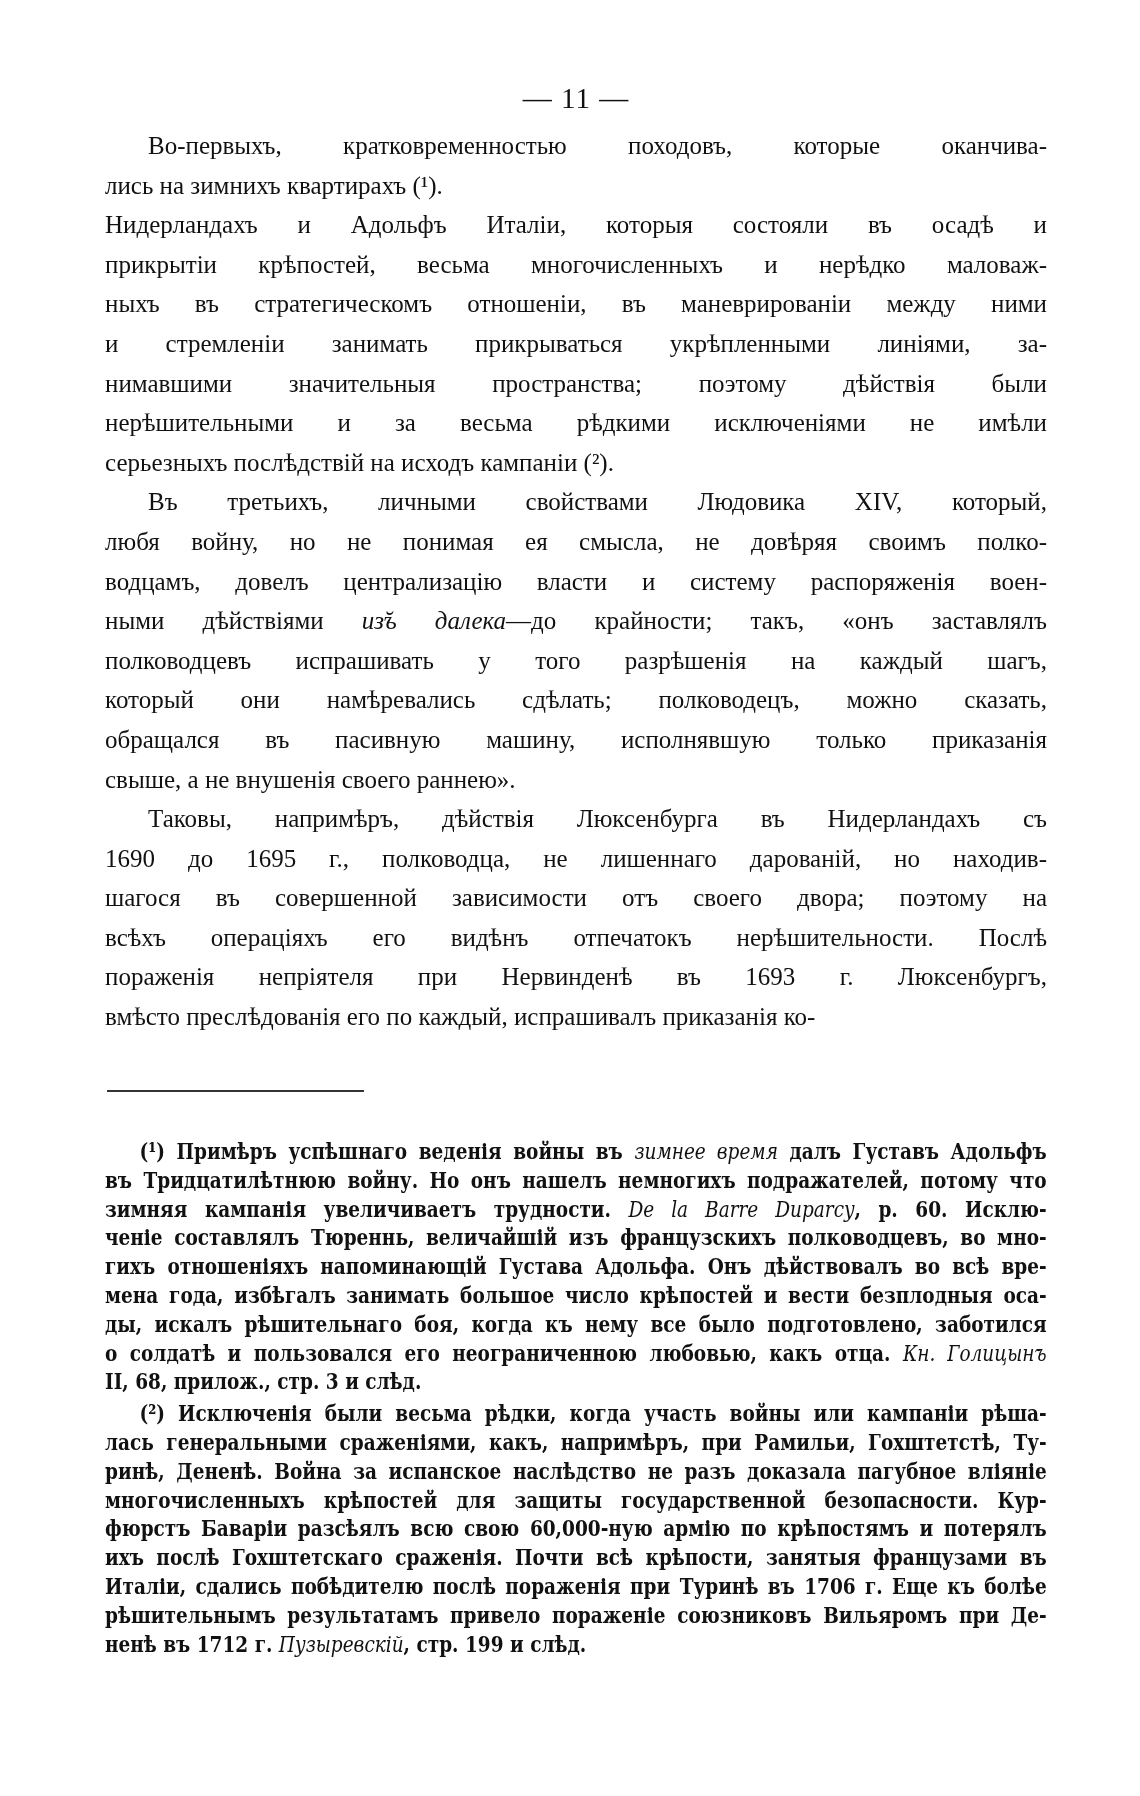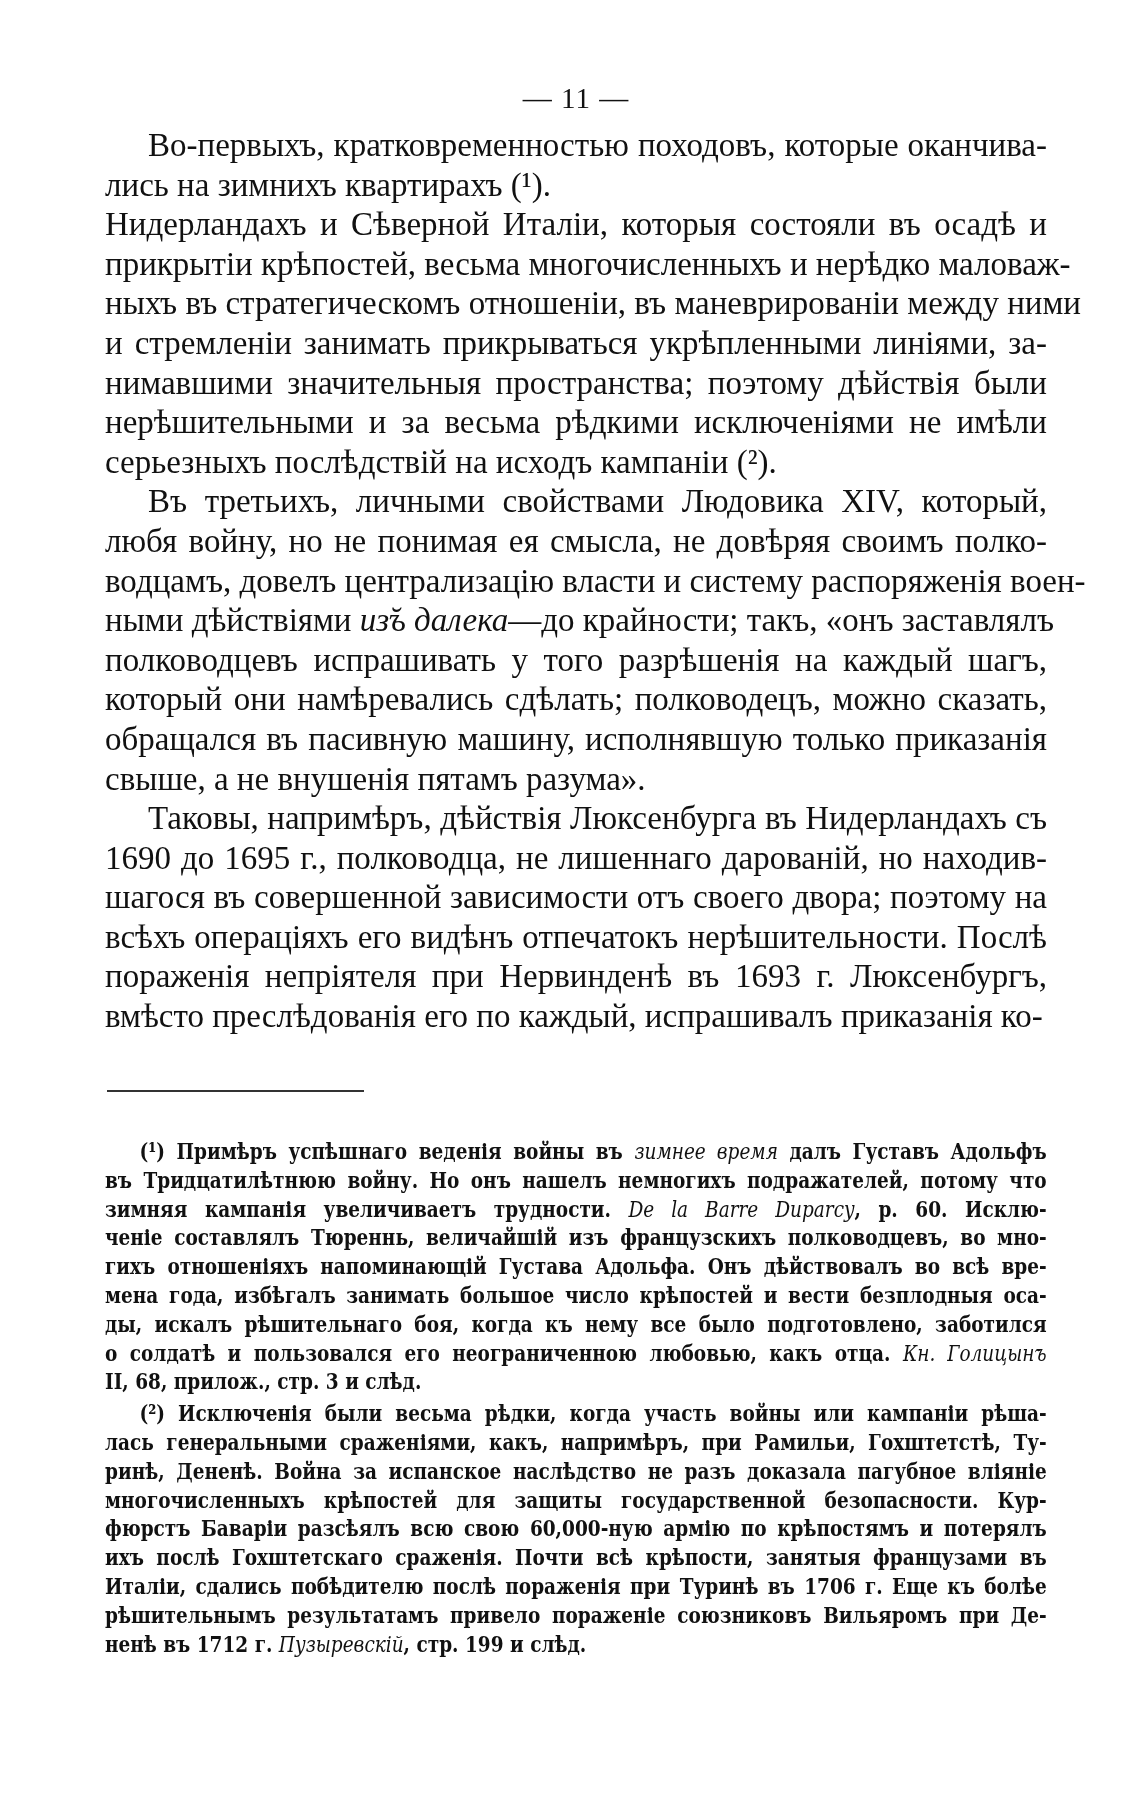--- a/index.html
+++ b/index.html
@@ -29,21 +29,21 @@
       text-align: center;
       font-size: 29px;
       letter-spacing: 1px;
       margin-top: 16px;
     }
     .body-text {
       position: absolute;
       top: 126px;
       left: 0;
       width: 942px;
-      font-size: 33px;
+      font-size: 25px;
       line-height: 39.6px;
     }
     .line {
       display: block;
       white-space: nowrap;
       text-align: justify;
       text-align-last: justify;
       height: 39.6px;
     }
     .line.last {
@@ -92,37 +92,37 @@
 
 <div class="page">
   <div class="page-number">— 11 —</div>
 
   <div class="body-text" id="body-text">
       <div class="paragraph">
         <span class="line indent"><span>Во-первыхъ, кратковременностью походовъ, которые оканчива-</span></span>
         <span class="line last"><span>лись на зимнихъ квартирахъ (¹).</span></span>
       </div>
       <div class="paragraph">
-        <span class="line"><span>Нидерландахъ и Сѣверной Италіи, которыя состояли въ осадѣ и</span></span>
+        <span class="line"><span>Нидерландахъ и Адольфъ Италіи, которыя состояли въ осадѣ и</span></span>
         <span class="line"><span>прикрытіи крѣпостей, весьма многочисленныхъ и нерѣдко маловаж-</span></span>
         <span class="line"><span>ныхъ въ стратегическомъ отношеніи, въ маневрированіи между ними</span></span>
         <span class="line"><span>и стремленіи занимать прикрываться укрѣпленными линіями, за-</span></span>
         <span class="line"><span>нимавшими значительныя пространства; поэтому дѣйствія были</span></span>
         <span class="line"><span>нерѣшительными и за весьма рѣдкими исключеніями не имѣли</span></span>
         <span class="line last"><span>серьезныхъ послѣдствій на исходъ кампаніи (²).</span></span>
       </div>
       <div class="paragraph">
         <span class="line indent"><span>Въ третьихъ, личными свойствами Людовика XIV, который,</span></span>
         <span class="line"><span>любя войну, но не понимая ея смысла, не довѣряя своимъ полко-</span></span>
         <span class="line"><span>водцамъ, довелъ централизацію власти и систему распоряженія воен-</span></span>
         <span class="line"><span>ными дѣйствіями </span><span class="it">из̆ъ далека</span><span>—до крайности; такъ, «онъ заставлялъ</span></span>
         <span class="line"><span>полководцевъ испрашивать у того разрѣшенія на каждый шагъ,</span></span>
         <span class="line"><span>который они намѣревались сдѣлать; полководецъ, можно сказать,</span></span>
         <span class="line"><span>обращался въ пасивную машину, исполнявшую только приказанія</span></span>
-        <span class="line last"><span>свыше, а не внушенія пятамъ разума».</span></span>
+        <span class="line last"><span>свыше, а не внушенія своего раннею».</span></span>
       </div>
       <div class="paragraph">
         <span class="line indent"><span>Таковы, напримѣръ, дѣйствія Люксенбурга въ Нидерландахъ съ</span></span>
         <span class="line"><span>1690 до 1695 г., полководца, не лишеннаго дарованій, но находив-</span></span>
         <span class="line"><span>шагося въ совершенной зависимости отъ своего двора; поэтому на</span></span>
         <span class="line"><span>всѣхъ операціяхъ его видѣнъ отпечатокъ нерѣшительности. Послѣ</span></span>
         <span class="line"><span>пораженія непріятеля при Нервинденѣ въ 1693 г. Люксенбургъ,</span></span>
         <span class="line last"><span>вмѣсто преслѣдованія его по каждый, испрашивалъ приказанія ко-</span></span>
       </div>
     </div>

